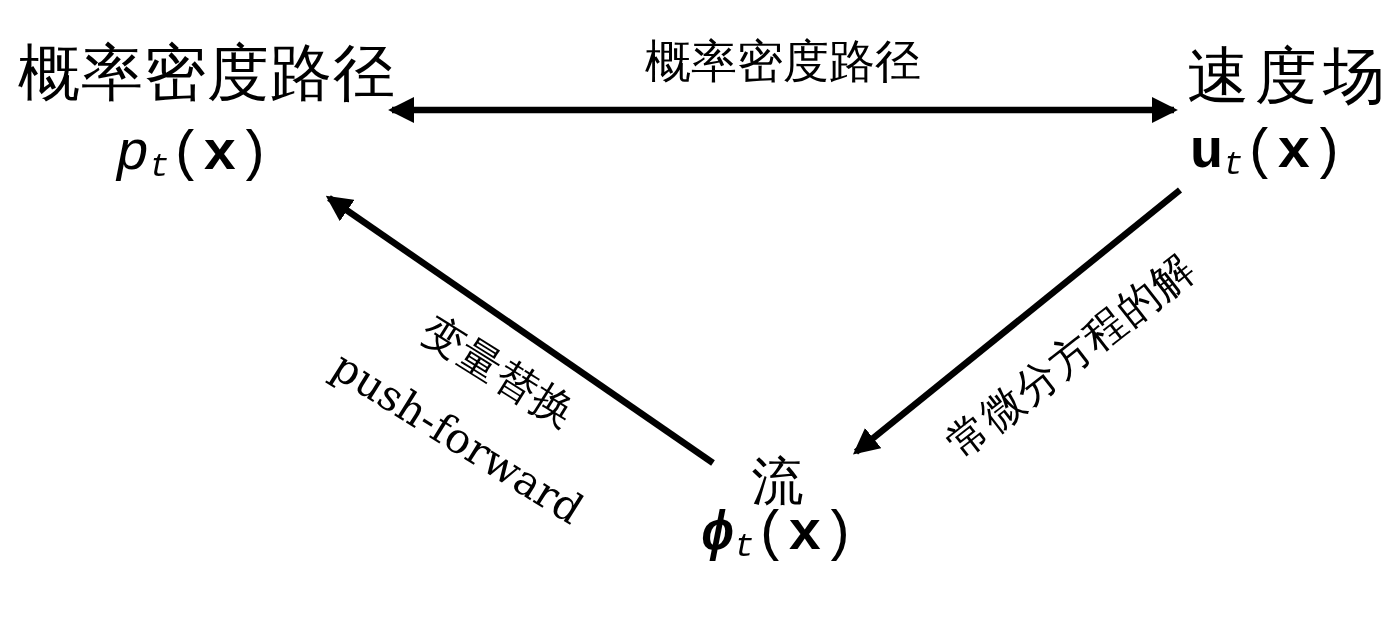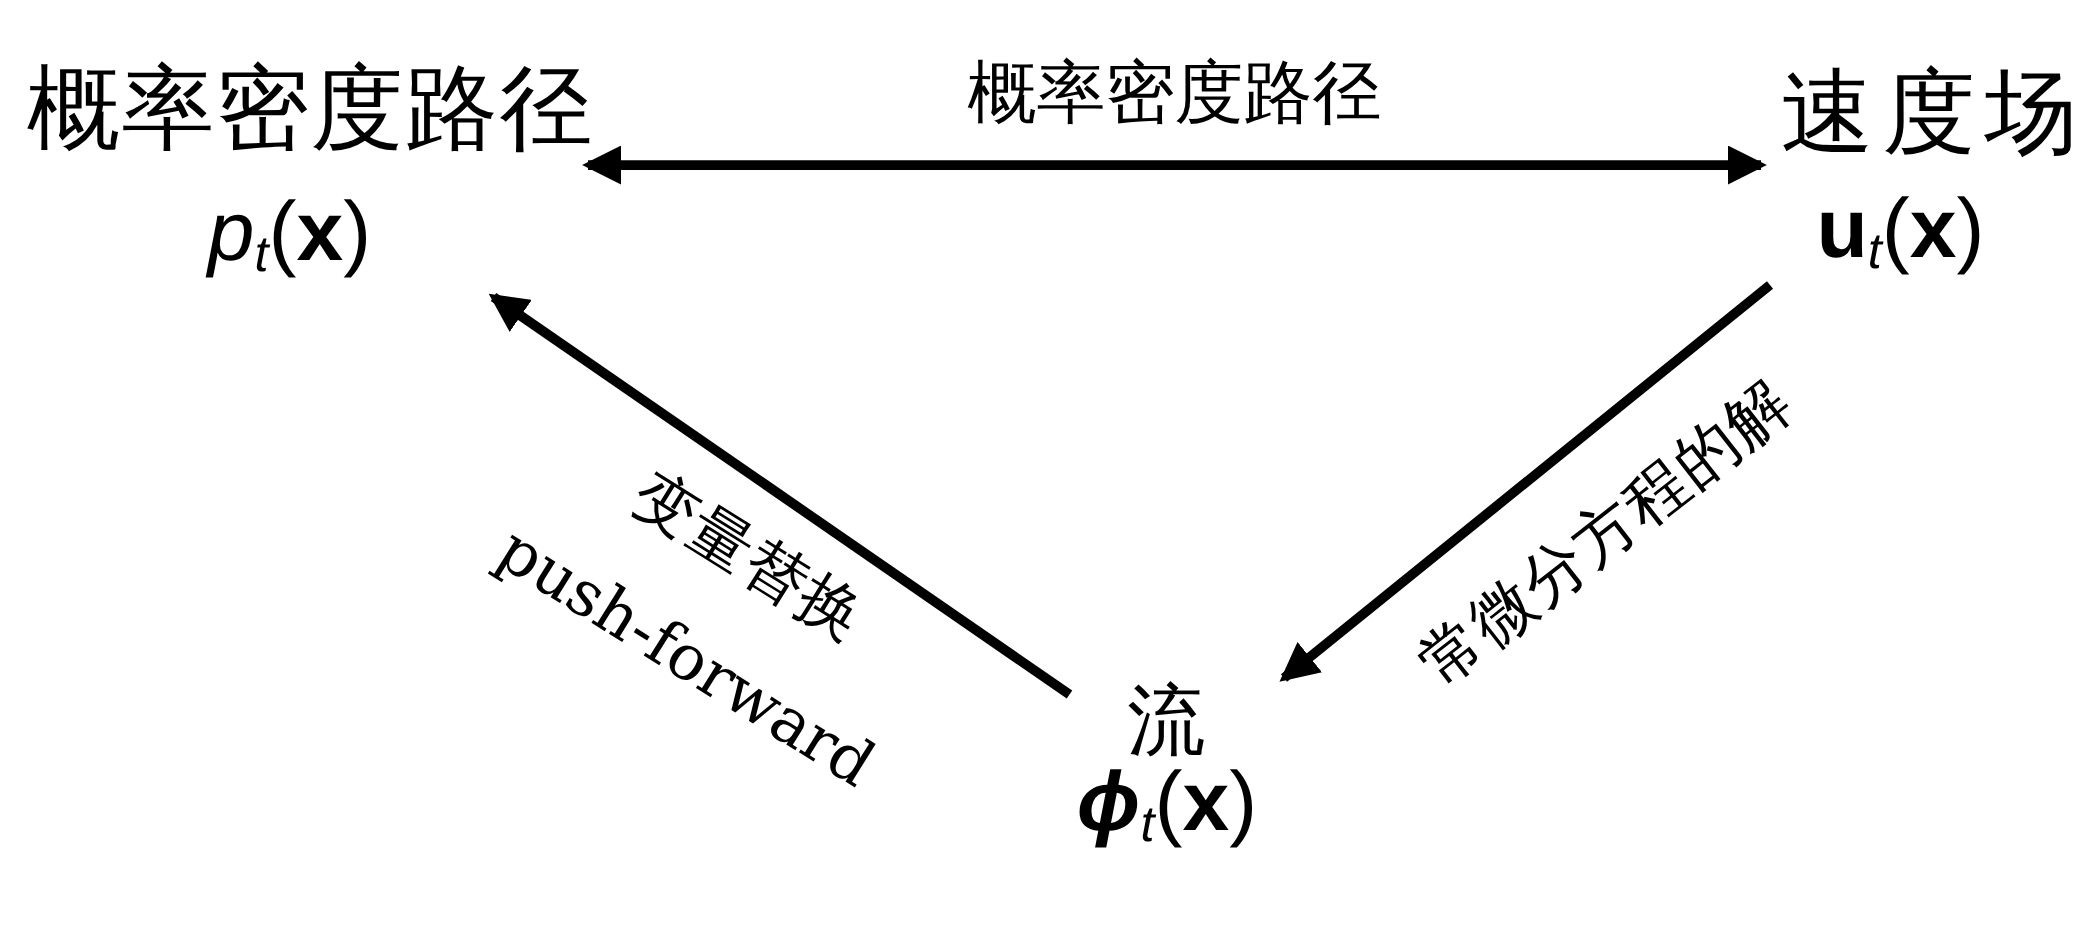--- a/index.html
+++ b/index.html
@@ -42,21 +42,21 @@
     font-weight: 500;
   }
   .node-title.velocity {
     letter-spacing: 6px;
   }
   .node-title.flow {
     font-size: 52px;
     line-height: 62px;
   }
   .formula {
-    font-family: Liberation Sans, sans-serif;
+    font-family: Liberation Mono, monospace;
     font-size: 56px;
     line-height: 76px;
   }
   .formula .fmain { font-style: normal; }
   .density .fmain { font-style: italic; }
   .velocity-f .fmain { font-weight: bold; }
   .flow-f .fmain { font-weight: bold; font-style: italic; }
   .formula sub {
     font-size: 0.6em;
     font-style: italic;

